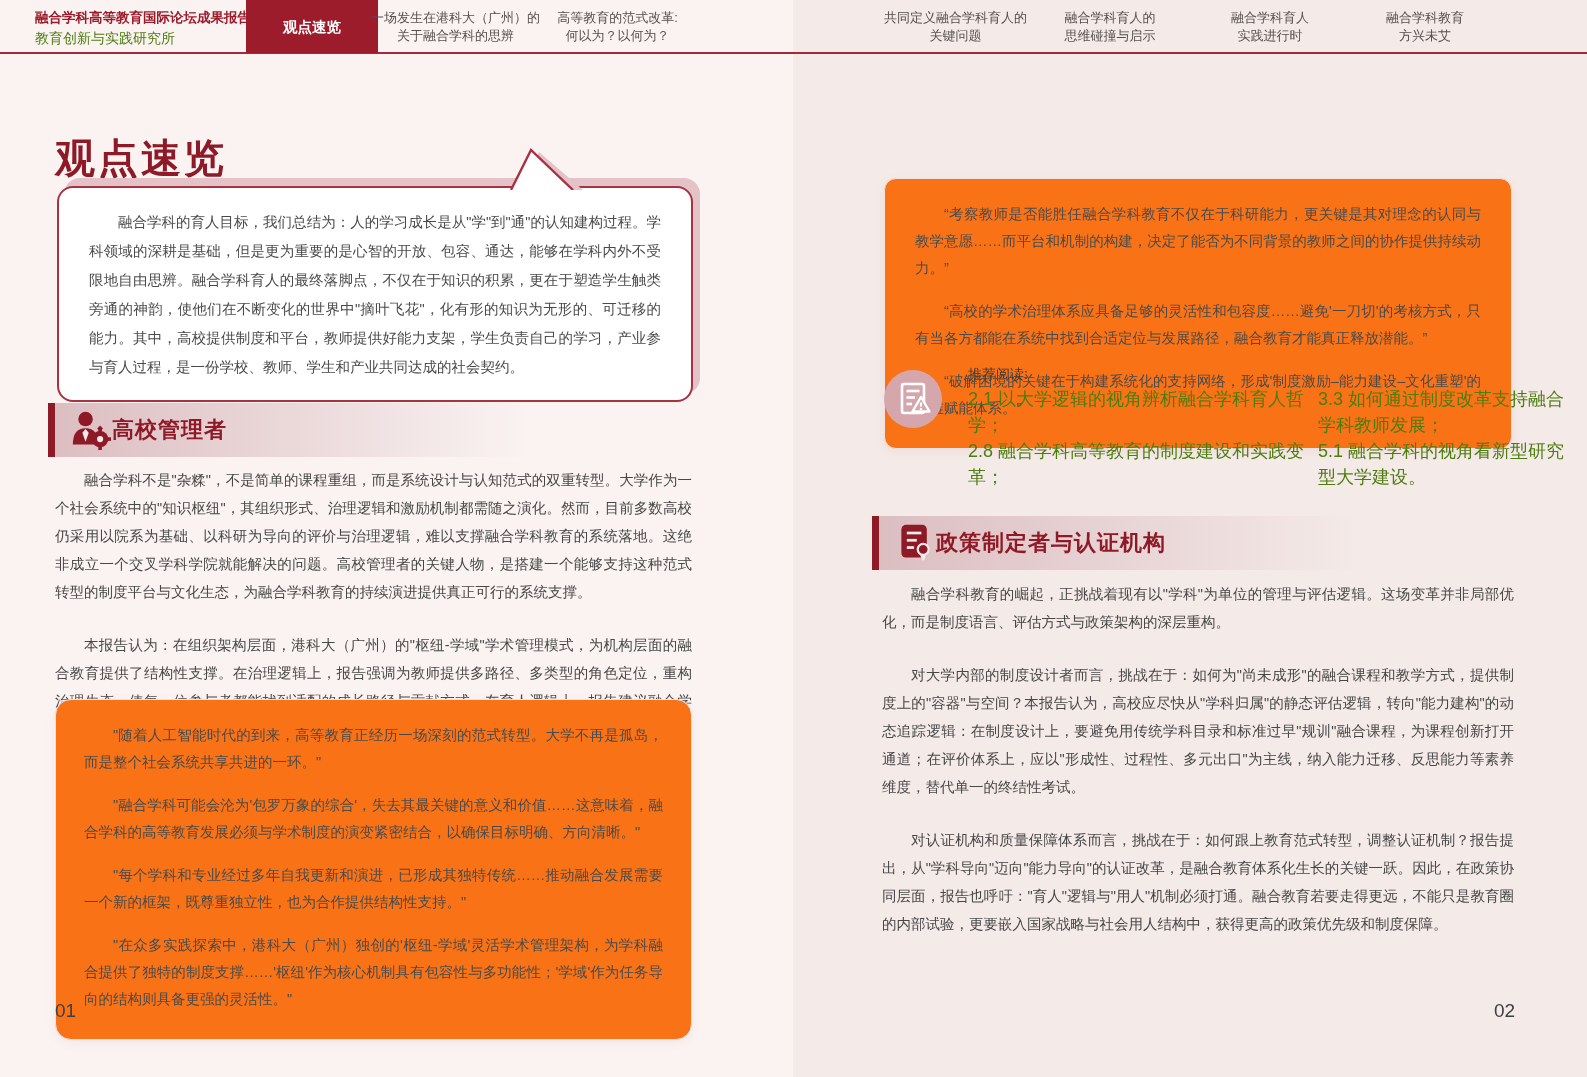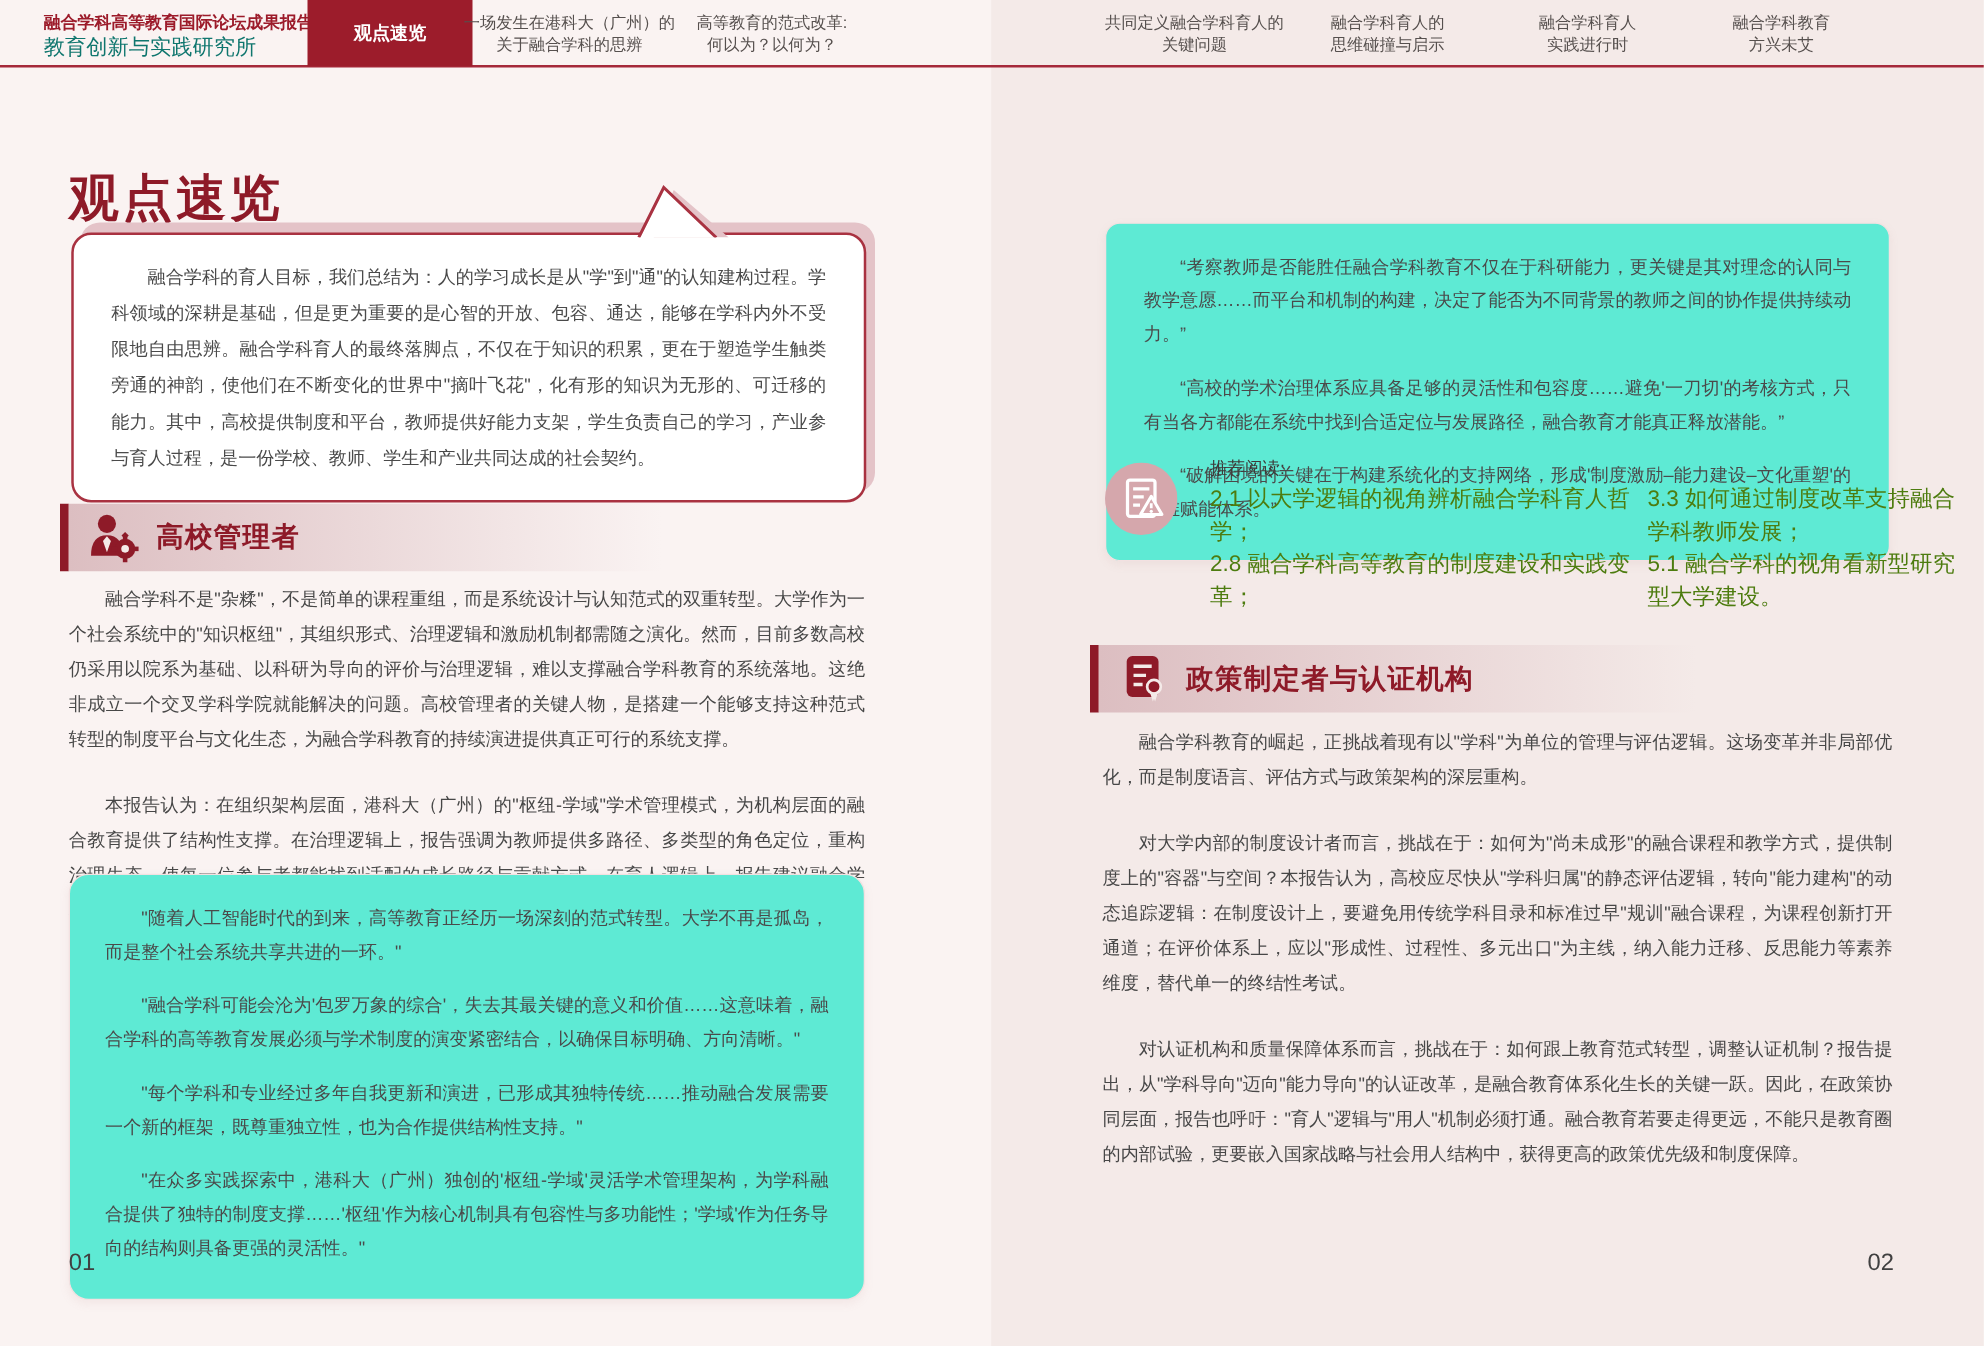--- a/index.html
+++ b/index.html
@@ -9,21 +9,21 @@
     color:#4a4a4a;
   }
   .canvas{position:relative;width:1436px;height:1077px;background:#faf3f2;}
   .page-left{position:absolute;left:0;top:0;width:793px;height:1077px;background:#faf3f2;}
   .page-right{position:absolute;left:793px;top:0;width:794px;height:1077px;background:#f4eae8;}
 
   
   .nav-line{position:absolute;left:0;top:52px;width:1587px;height:2px;background:#a5293a;z-index:2;}
   .brand{position:absolute;left:35px;top:9px;z-index:3;}
   .brand-title{font-size:13.5px;font-weight:bold;color:#9c1b2a;line-height:18px;}
-  .brand-sub{font-size:17px;color:#0f766e;line-height:18px;margin-top:2px;font-family:Liberation Serif, serif;}
+  .brand-sub{font-size:14px;color:#4d7c0f;line-height:18px;margin-top:2px;}
   .tab{position:absolute;top:0;height:53px;display:flex;align-items:center;justify-content:center;
        text-align:center;z-index:3;cursor:pointer;}
   .tab-label{font-size:13px;color:#56504e;line-height:18px;white-space:pre-line;}
   .tab.active{background:#9c1c2b;}
   .tab.active .tab-label{color:#ffffff;font-size:14.5px;font-weight:bold;}
 
   
   .page-title{position:absolute;left:55px;top:104px;font-size:40px;font-weight:900;
               color:#8e1a28;letter-spacing:3px;z-index:1;}
 
@@ -31,32 +31,32 @@
           background:#ffffff;border:2px solid #a93241;border-radius:16px;
           box-shadow:7px -8px 0 #e4c3c8;padding:20px 30px 18px 30px;z-index:1;}
   .bubble-tail{position:absolute;left:450px;top:-41px;width:78px;height:43px;}
   .bubble p{margin:0;font-size:14.5px;line-height:29px;text-align:justify;text-indent:2em;color:#4a4a4a;}
 
   .section-header{position:absolute;height:54px;display:flex;align-items:center;z-index:1;}
   .section-header .bar{width:7px;height:54px;background:#8e1a28;flex:none;}
   .section-header .hdr-bg{position:absolute;left:7px;top:0;right:0;bottom:0;
         background:linear-gradient(90deg,#dcbec1 0%,rgba(244,234,232,0) 80%);}
   .section-header .hdr-icon{margin-left:16px;width:40px;height:40px;position:relative;z-index:1;flex:none;}
-  .section-header .hdr-title{margin-left:14px;font-size:22px;font-weight:bold;color:#8e1a28;
+  .section-header .hdr-title{margin-left:1px;font-size:22px;font-weight:bold;color:#8e1a28;
         position:relative;z-index:1;letter-spacing:1px;}
   #hdr-manager{left:48px;top:403px;width:600px;}
   #hdr-policy{left:872px;top:516px;width:605px;}
 
   .body-copy{position:absolute;z-index:1;}
   #manager-copy{left:55px;top:466px;width:637px;}
   #policy-copy{left:882px;top:580px;width:632px;}
   .body-copy p{margin:0 0 25px 0;font-size:14.5px;line-height:28px;text-align:justify;
                text-indent:2em;color:#474747;}
 
-  .quote-box{position:absolute;background:#5eead4;border:1px solid #f3e1e1;border-radius:16px;
+  .quote-box{position:absolute;background:#f97316;border:1px solid #f3e1e1;border-radius:16px;
              box-sizing:border-box;z-index:1;box-shadow:0 3px 8px rgba(190,140,140,0.10);}
   #manager-quotes{left:55px;top:699px;width:637px;padding:22px 28px 10px 28px;}
   #expert-quotes{left:884px;top:178px;width:628px;padding:22px 30px 10px 30px;border-radius:12px;}
   .quote-box p{margin:0 0 16px 0;font-size:14.5px;line-height:27px;text-align:justify;
                text-indent:2em;color:#4a4a4a;}
 
   
   .reading{position:absolute;left:884px;top:362px;width:640px;display:flex;z-index:1;}
   .reading-icon{width:58px;height:58px;flex:none;margin-top:8px;}
   .reading-text{margin-left:26px;}

